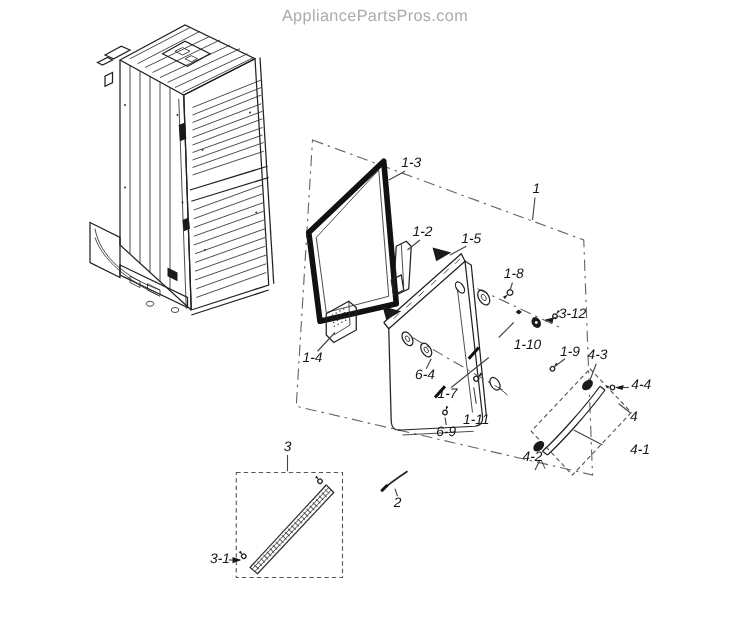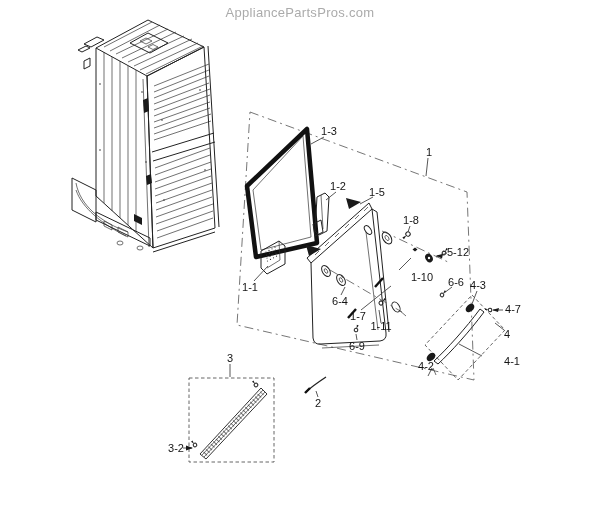--- a/index.html
+++ b/index.html
@@ -1,21 +1,21 @@
 <!DOCTYPE html>
 <html><head>
 <meta charset="utf-8">
 <style>
   html,body{margin:0;padding:0;background:#ffffff;}
   .stage{position:relative;width:600px;height:512px;background:#ffffff;overflow:hidden;
          font-family:"Liberation Sans", sans-serif;}
   .watermark{position:absolute;left:50%;top:5px;transform:translateX(-50%);
              font-size:13px;color:#ababab;letter-spacing:0.3px;white-space:nowrap;}
   .lbl{position:absolute;transform:translate(-50%,-50%);font-size:11px;color:#141414;
-       white-space:nowrap;line-height:1;}
+       white-space:nowrap;line-height:1;font-style:italic;}
   svg{position:absolute;left:0;top:0;}
   .ln{stroke:#222;stroke-width:1;fill:none;}
   .thin{stroke:#333;stroke-width:0.7;fill:none;}
   .ptr{stroke:#444;stroke-width:0.9;fill:none;}
   .dashdot{stroke:#666;stroke-width:0.9;fill:none;stroke-dasharray:9 4 2 4;}
   .dashed{stroke:#555;stroke-width:0.9;fill:none;stroke-dasharray:3.5 2.5;}
   .fill{fill:#1a1a1a;stroke:none;}
 </style>
 </head>
 <body>
@@ -286,34 +286,34 @@
       <path d="M428,376 L432,368"></path>
       <path d="M477,291 L472,304"></path>
       <path d="M503,310 L493,310"></path>
       <path class="fill" d="M436,255.5 L443,254 L442,258.5 Z" stroke="none"></path>
       <path class="fill" d="M193,448 L186,445.5 L186,450.5 Z" stroke="none"></path>
       <path class="fill" d="M492,310 L499,308 L498,312 Z" stroke="none"></path>
     </g>
   </svg>
 
   <div class="lbl" style="left:429px;top:152px">1</div>
-  <div class="lbl" style="left:250px;top:287px">1-1</div>
+  <div class="lbl" style="left:250px;top:287px">1-4</div>
   <div class="lbl" style="left:338px;top:186px">1-2</div>
   <div class="lbl" style="left:329px;top:131px">1-3</div>
   <div class="lbl" style="left:340px;top:301px">6-4</div>
   <div class="lbl" style="left:377px;top:192px">1-5</div>
-  <div class="lbl" style="left:456px;top:282px">6-6</div>
+  <div class="lbl" style="left:456px;top:282px">1-9</div>
   <div class="lbl" style="left:358px;top:316px">1-7</div>
   <div class="lbl" style="left:411px;top:220px">1-8</div>
   <div class="lbl" style="left:357px;top:346px">6-9</div>
   <div class="lbl" style="left:422px;top:277px">1-10</div>
-  <div class="lbl" style="left:381px;top:326px">1-11</div>
-  <div class="lbl" style="left:458px;top:252px">5-12</div>
+  <div class="lbl" style="left:381px;top:337px">1-11</div>
+  <div class="lbl" style="left:458px;top:252px">3-12</div>
   <div class="lbl" style="left:318px;top:403px">2</div>
   <div class="lbl" style="left:230px;top:358px">3</div>
-  <div class="lbl" style="left:176px;top:448px">3-2</div>
+  <div class="lbl" style="left:176px;top:448px">3-1</div>
   <div class="lbl" style="left:507px;top:334px">4</div>
   <div class="lbl" style="left:512px;top:361px">4-1</div>
   <div class="lbl" style="left:426px;top:366px">4-2</div>
   <div class="lbl" style="left:478px;top:285px">4-3</div>
-  <div class="lbl" style="left:513px;top:309px">4-7</div>
+  <div class="lbl" style="left:513px;top:309px">4-4</div>
 
 </div>
 
 </body></html>

